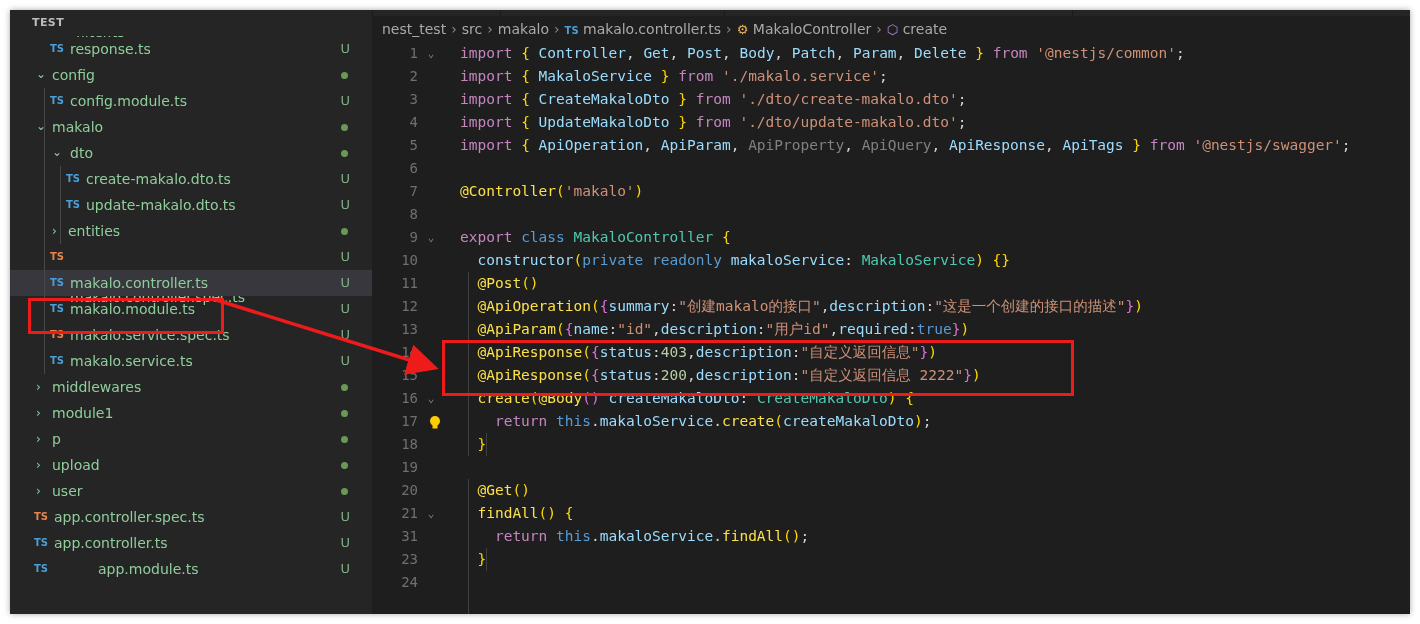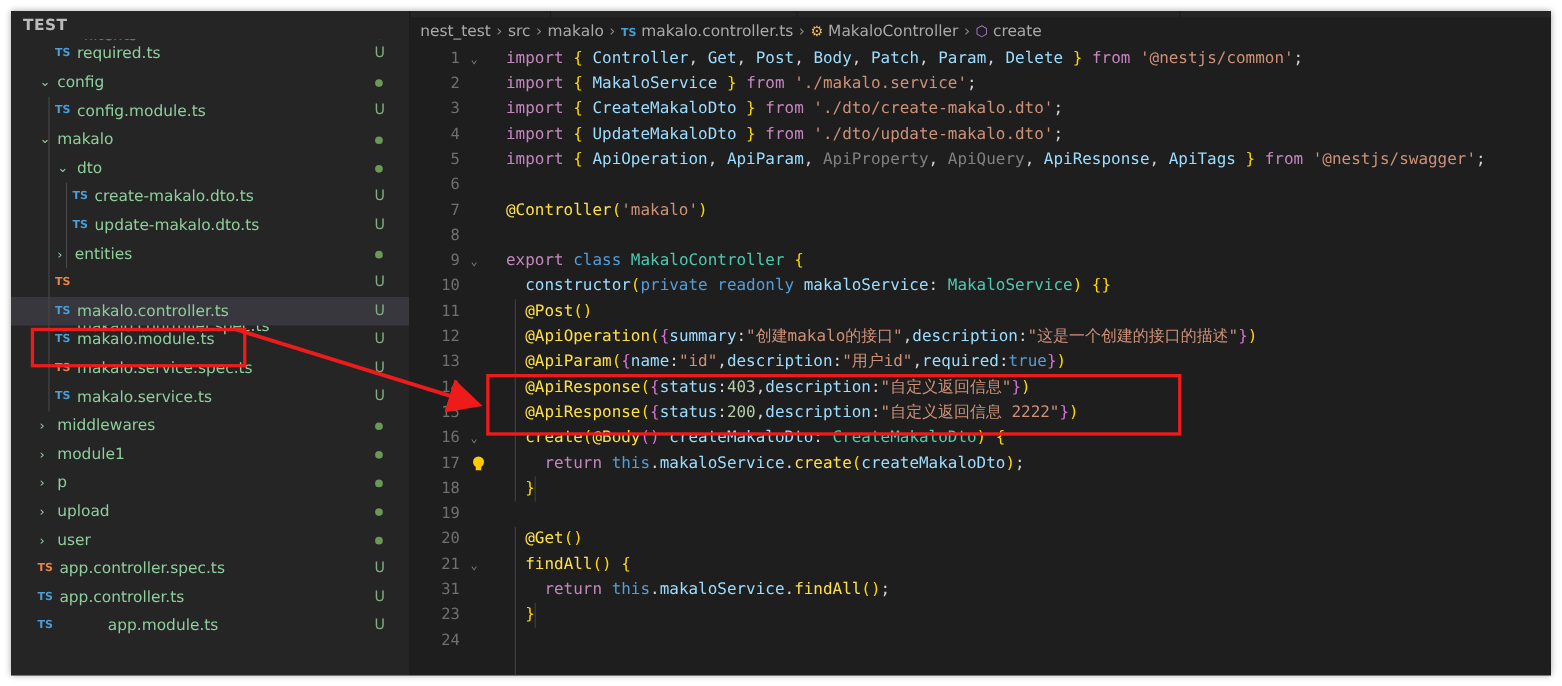--- a/index.html
+++ b/index.html
@@ -13,22 +13,22 @@
     background:#1e1e1e;overflow:hidden;
     box-shadow:0 0 6px rgba(0,0,0,.35);
   }
 
   
   #sidebar{
     position:absolute;left:0;top:0;width:362px;height:604px;background:#252526;
     font-family:"DejaVu Sans",sans-serif;
   }
   #sidebar-title{
-    height:26px;line-height:26px;padding-left:11px;
-    color:#bbbbbb;font-size:14px;font-weight:bold;letter-spacing:.4px;
+    height:26px;line-height:26px;padding-left:22px;
+    color:#bbbbbb;font-size:11px;font-weight:bold;letter-spacing:.4px;
   }
   #tree{position:absolute;top:26px;left:0;right:0;bottom:0;overflow:hidden;}
   .row{
     position:relative;height:26px;line-height:26px;white-space:nowrap;
     font-size:14px;color:#8fce9b;
   }
   .row.selected{background:#37373d;}
   .row .lbl{position:absolute;}
   .row .badge{position:absolute;right:22px;color:#7fae84;font-size:13px;}
   .row .badge.green-dot{
@@ -112,21 +112,21 @@
         <div class="row">
           <span class="tsicon ts-blue" style="left:46px;top:0;">TS</span>
           <span class="lbl" style="left:66px;">filter.ts</span>
           <span class="badge">U</span>
         </div>
       </div>
 
       <div id="tree">
           <div class="row">
             <span class="tsicon ts-blue" style="left: 40px; top: 0px;">TS</span>
-            <span class="lbl" style="left: 60px;">required.ts</span>
+            <span class="lbl" style="left: 60px;">response.ts</span>
             <span class="badge">U</span>
           </div>
           <div class="row">
             <span class="chev" style="left: 26px; top: -1px;">⌄</span>
             <span class="lbl" style="left: 42px;">config</span>
             <span class="badge green-dot"></span>
           </div>
           <div class="row">
             <span class="tsicon ts-blue" style="left: 40px; top: 0px;">TS</span>
             <span class="lbl" style="left: 60px;">config.module.ts</span>

